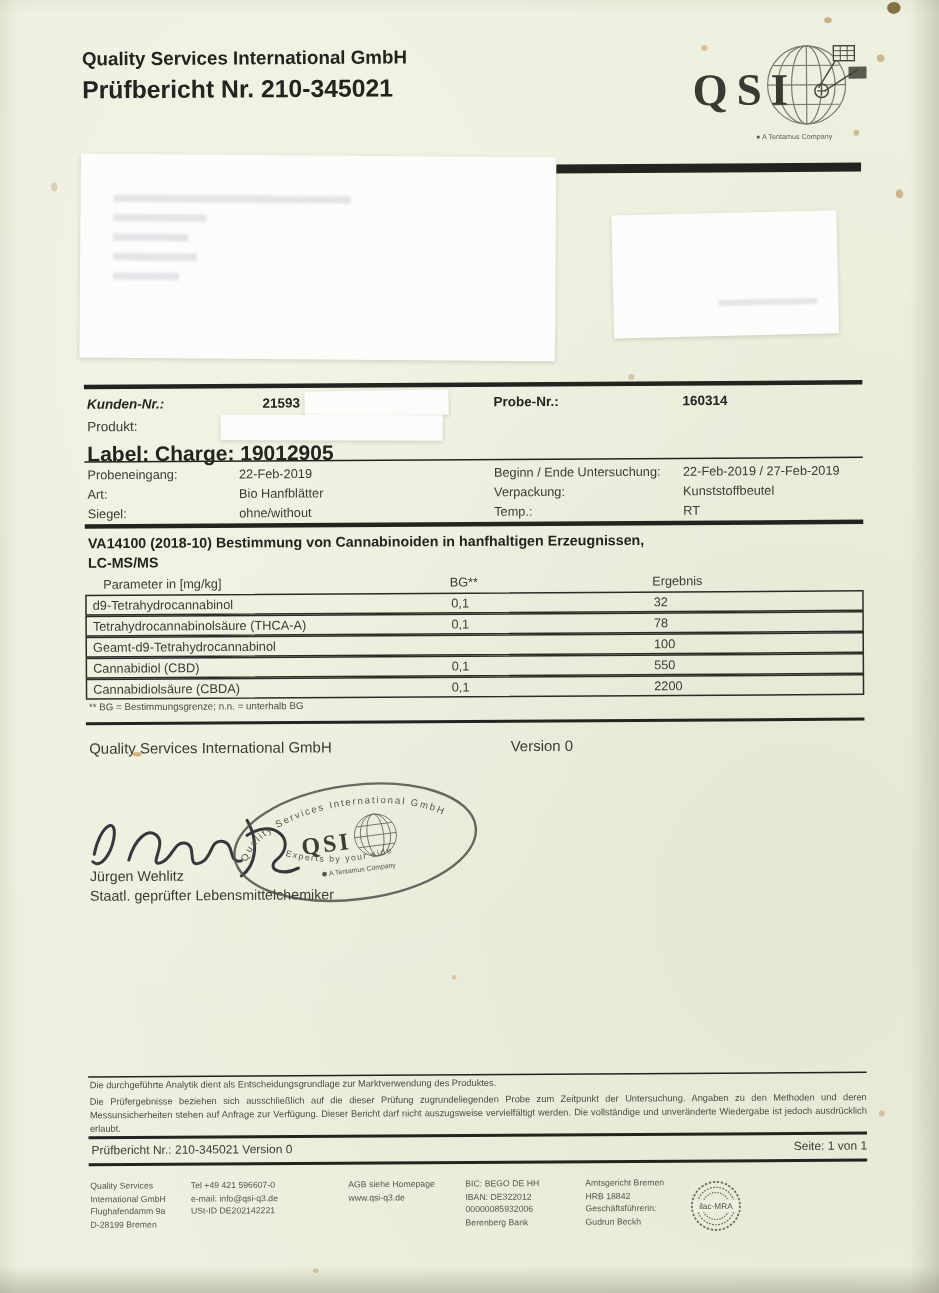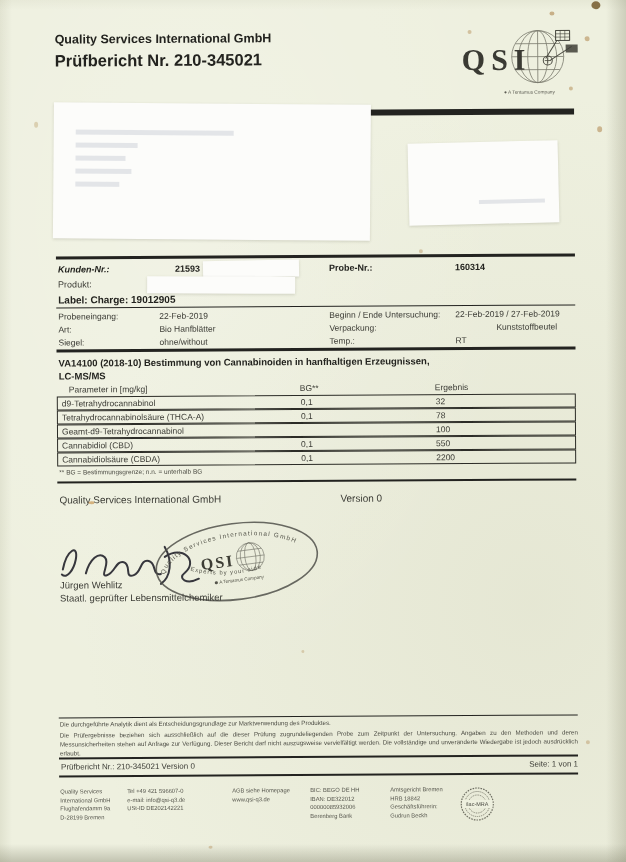--- a/index.html
+++ b/index.html
@@ -81,35 +81,35 @@
 
   <div class="txt b" style="left:59px;top:263px;font-size:9px;font-style:italic;">Kunden-Nr.:</div>
   <div class="txt b" style="left:176px;top:263px;font-size:9px;text-align:right;">21593</div>
   <div class="txt b" style="left:330px;top:263px;font-size:9px;">Probe-Nr.:</div>
   <div class="txt b" style="left:456px;top:263px;font-size:9px;">160314</div>
   <div class="redact" style="left:204px;top:260px;width:96px;height:17px;transform:rotate(-0.6deg);"></div>
 
   <div class="txt" style="left:59px;top:278px;font-size:9px;">Produkt:</div>
   <div class="redact" style="left:148px;top:276px;width:148px;height:17px;transform:rotate(0.5deg);"></div>
 
-  <div class="txt b" style="left:59px;top:293px;font-size:10px;text-align:right;">Label: Charge: 19012905</div>
+  <div class="txt b" style="left:59px;top:293px;font-size:14px;text-align:right;">Label: Charge: 19012905</div>
 
   <div class="hline" style="left:57px;top:306px;width:519px;height:1px;"></div>
 
   <div class="txt" style="left:59px;top:310px;font-size:8.5px;">Probeneingang:</div>
   <div class="txt" style="left:160px;top:310px;font-size:8.5px;">22-Feb-2019</div>
   <div class="txt" style="left:59px;top:323px;font-size:8.5px;">Art:</div>
   <div class="txt" style="left:160px;top:323px;font-size:8.5px;">Bio Hanfblätter</div>
   <div class="txt" style="left:59px;top:336px;font-size:8.5px;">Siegel:</div>
   <div class="txt" style="left:160px;top:336px;font-size:8.5px;">ohne/without</div>
 
   <div class="txt" style="left:330px;top:310px;font-size:8.5px;">Beginn / Ende Untersuchung:</div>
   <div class="txt" style="left:456px;top:310px;font-size:8.5px;">22-Feb-2019 / 27-Feb-2019</div>
   <div class="txt" style="left:330px;top:323px;font-size:8.5px;">Verpackung:</div>
-  <div class="txt" style="left:456px;top:323px;font-size:8.5px;margin-left:41px;">Kunststoffbeutel</div>
+  <div class="txt" style="left:456px;top:323px;font-size:8.5px;">Kunststoffbeutel</div>
   <div class="txt" style="left:330px;top:336px;font-size:8.5px;">Temp.:</div>
   <div class="txt" style="left:456px;top:336px;font-size:8.5px;">RT</div>
 
   <div class="hline" style="left:57px;top:348px;width:519px;height:3px;"></div>
 
   <div class="txt b" style="left:59px;top:356px;font-size:9.5px;">VA14100 (2018-10) Bestimmung von Cannabinoiden in hanfhaltigen Erzeugnissen,</div>
   <div class="txt b" style="left:59px;top:369px;font-size:9.5px;">LC-MS/MS</div>
 
   <div class="txt" style="left:69px;top:383px;font-size:8.5px;">Parameter in [mg/kg]</div>
   <div class="txt" style="left:300px;top:383px;font-size:8.5px;">BG**</div>

